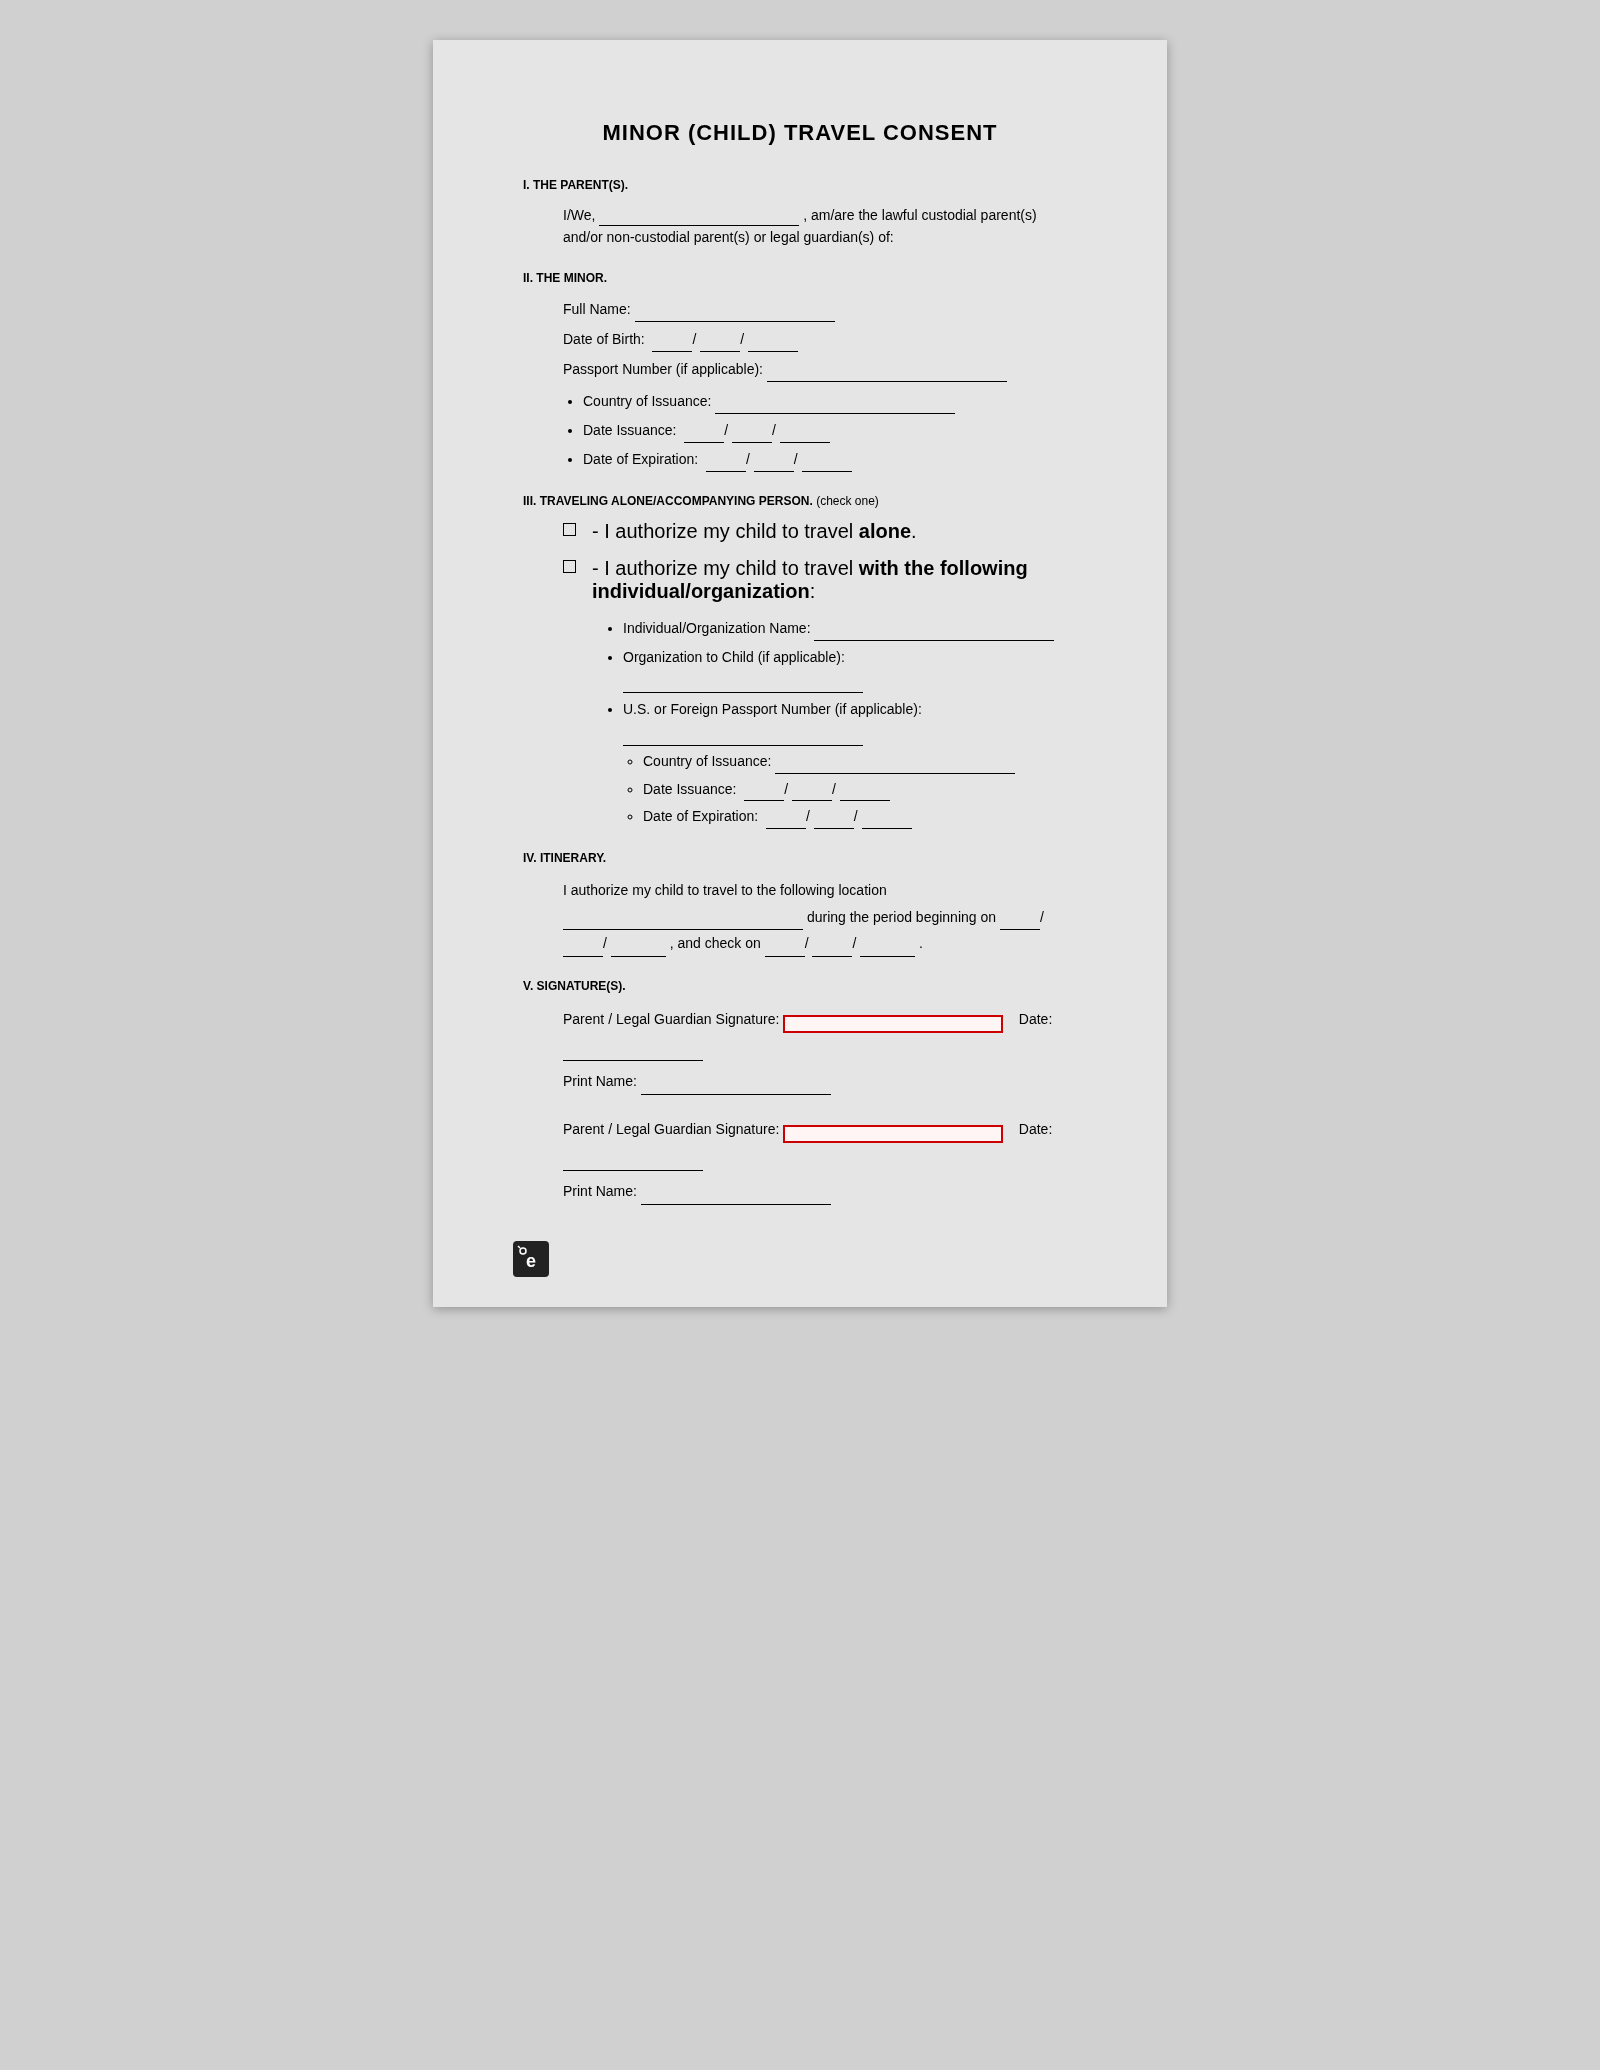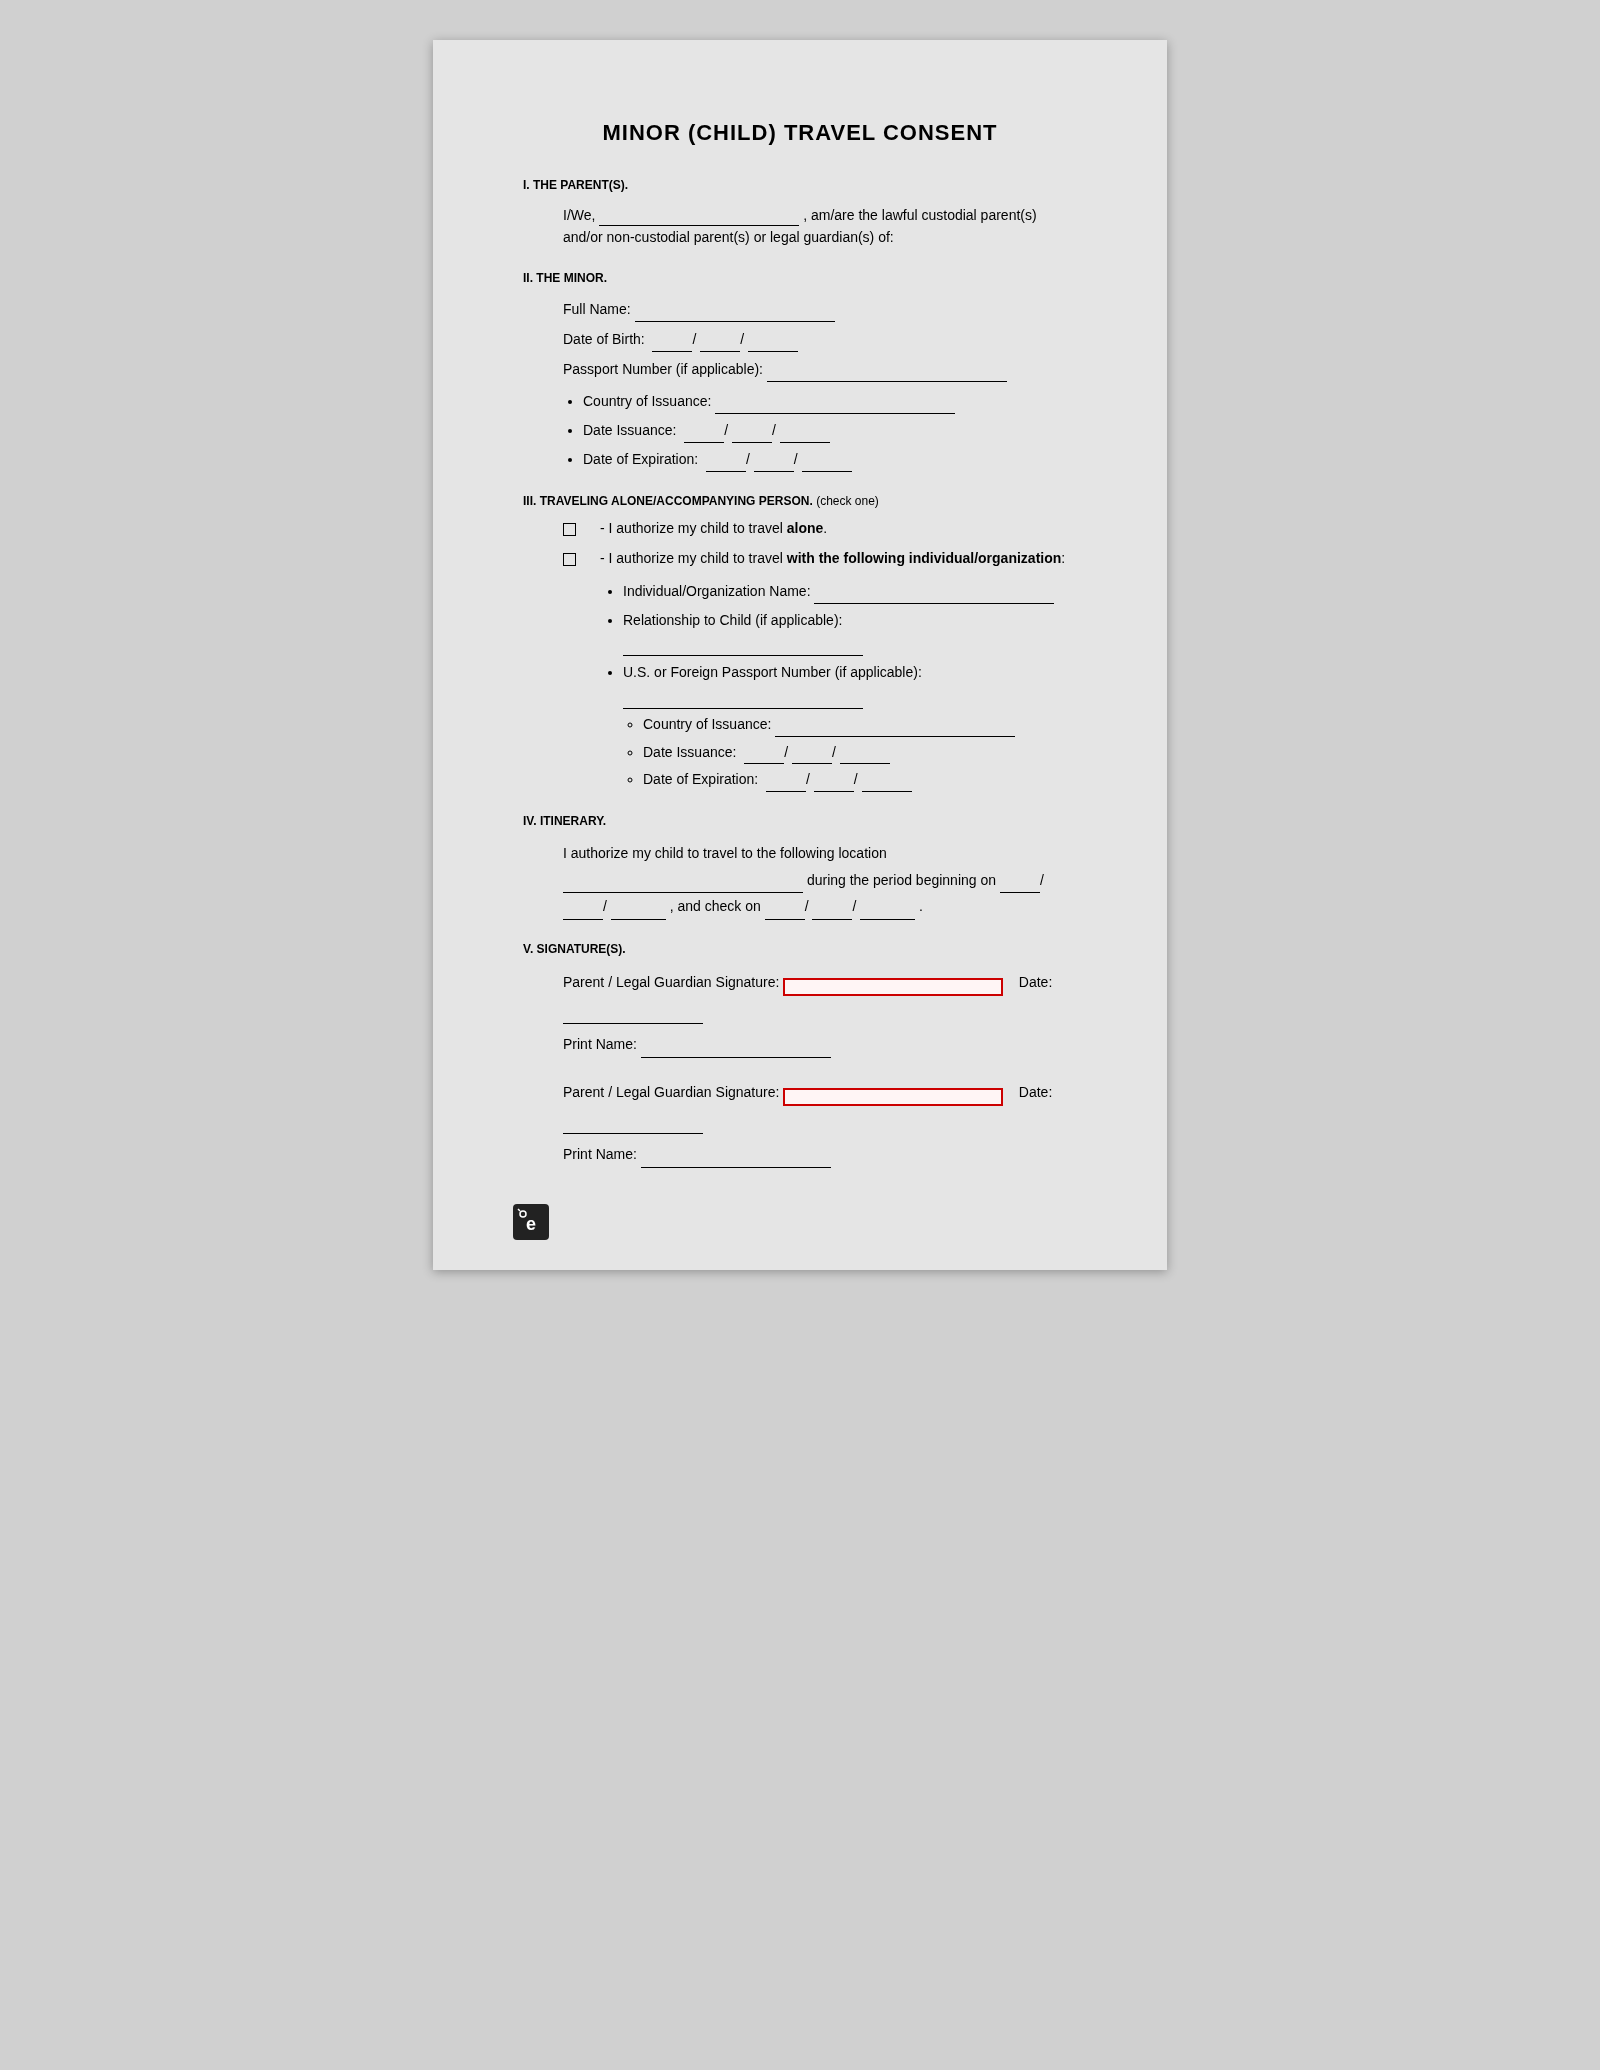--- a/index.html
+++ b/index.html
@@ -104,25 +104,25 @@
       margin-left: 20px;
       font-size: 14px;
     }
 
     ul.circle-list li {
       margin-bottom: 4px;
       line-height: 1.7;
     }
 
     .checkbox-line {
-      font-size: 14px;
+      font-size: 20px;
       margin-bottom: 14px;
       display: flex;
       align-items: flex-start;
-      gap: 24px;
+      gap: 16px;
     }
 
     .checkbox-box {
       display: inline-block;
       width: 13px;
       height: 13px;
       border: 1.5px solid #000;
       margin-top: 3px;
       flex-shrink: 0;
     }
@@ -232,21 +232,21 @@
           <span>- I authorize my child to travel </span><strong>with the following individual/organization</strong><span>:</span>
         </span>
       </div>
       <div class="indent-1">
         <ul class="bullet-list">
           <li>
             <span class="field-label">Individual/Organization Name:</span>
             <span class="underline-field-lg"></span>
           </li>
           <li>
-            <span class="field-label">Relationship to Child</span>
+            <span class="field-label">Organization to Child</span>
             <span>(if applicable):</span>
             <span class="underline-field-lg"></span>
           </li>
           <li>
             <span class="field-label">U.S. or Foreign Passport Number</span>
             <span>(if applicable):</span>
             <span class="underline-field-lg"></span>
             <ul class="circle-list" style="margin-top:4px;">
               <li>
                 <span class="field-label">Country of Issuance:</span>

